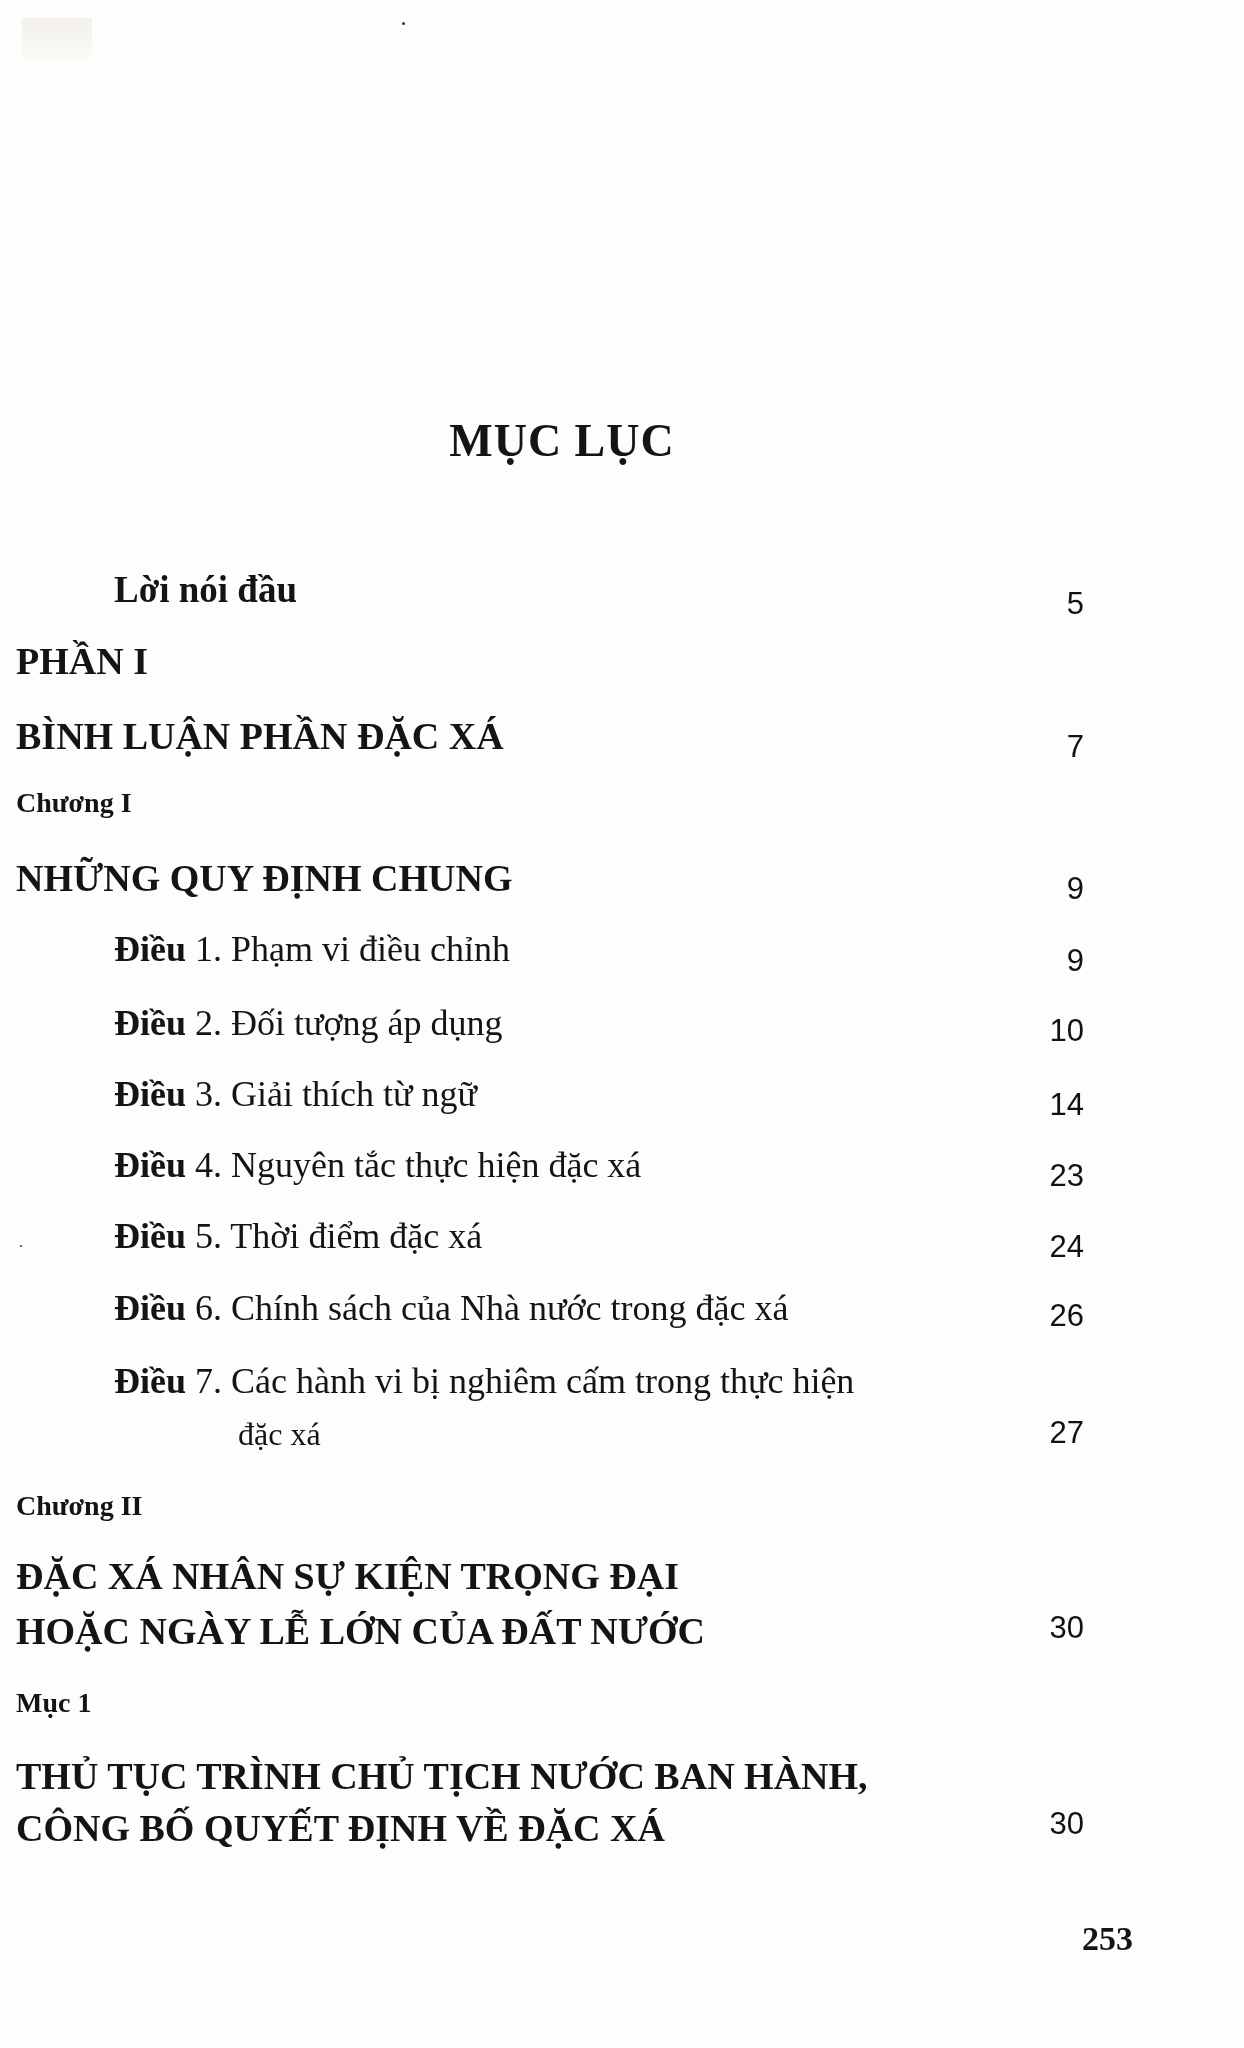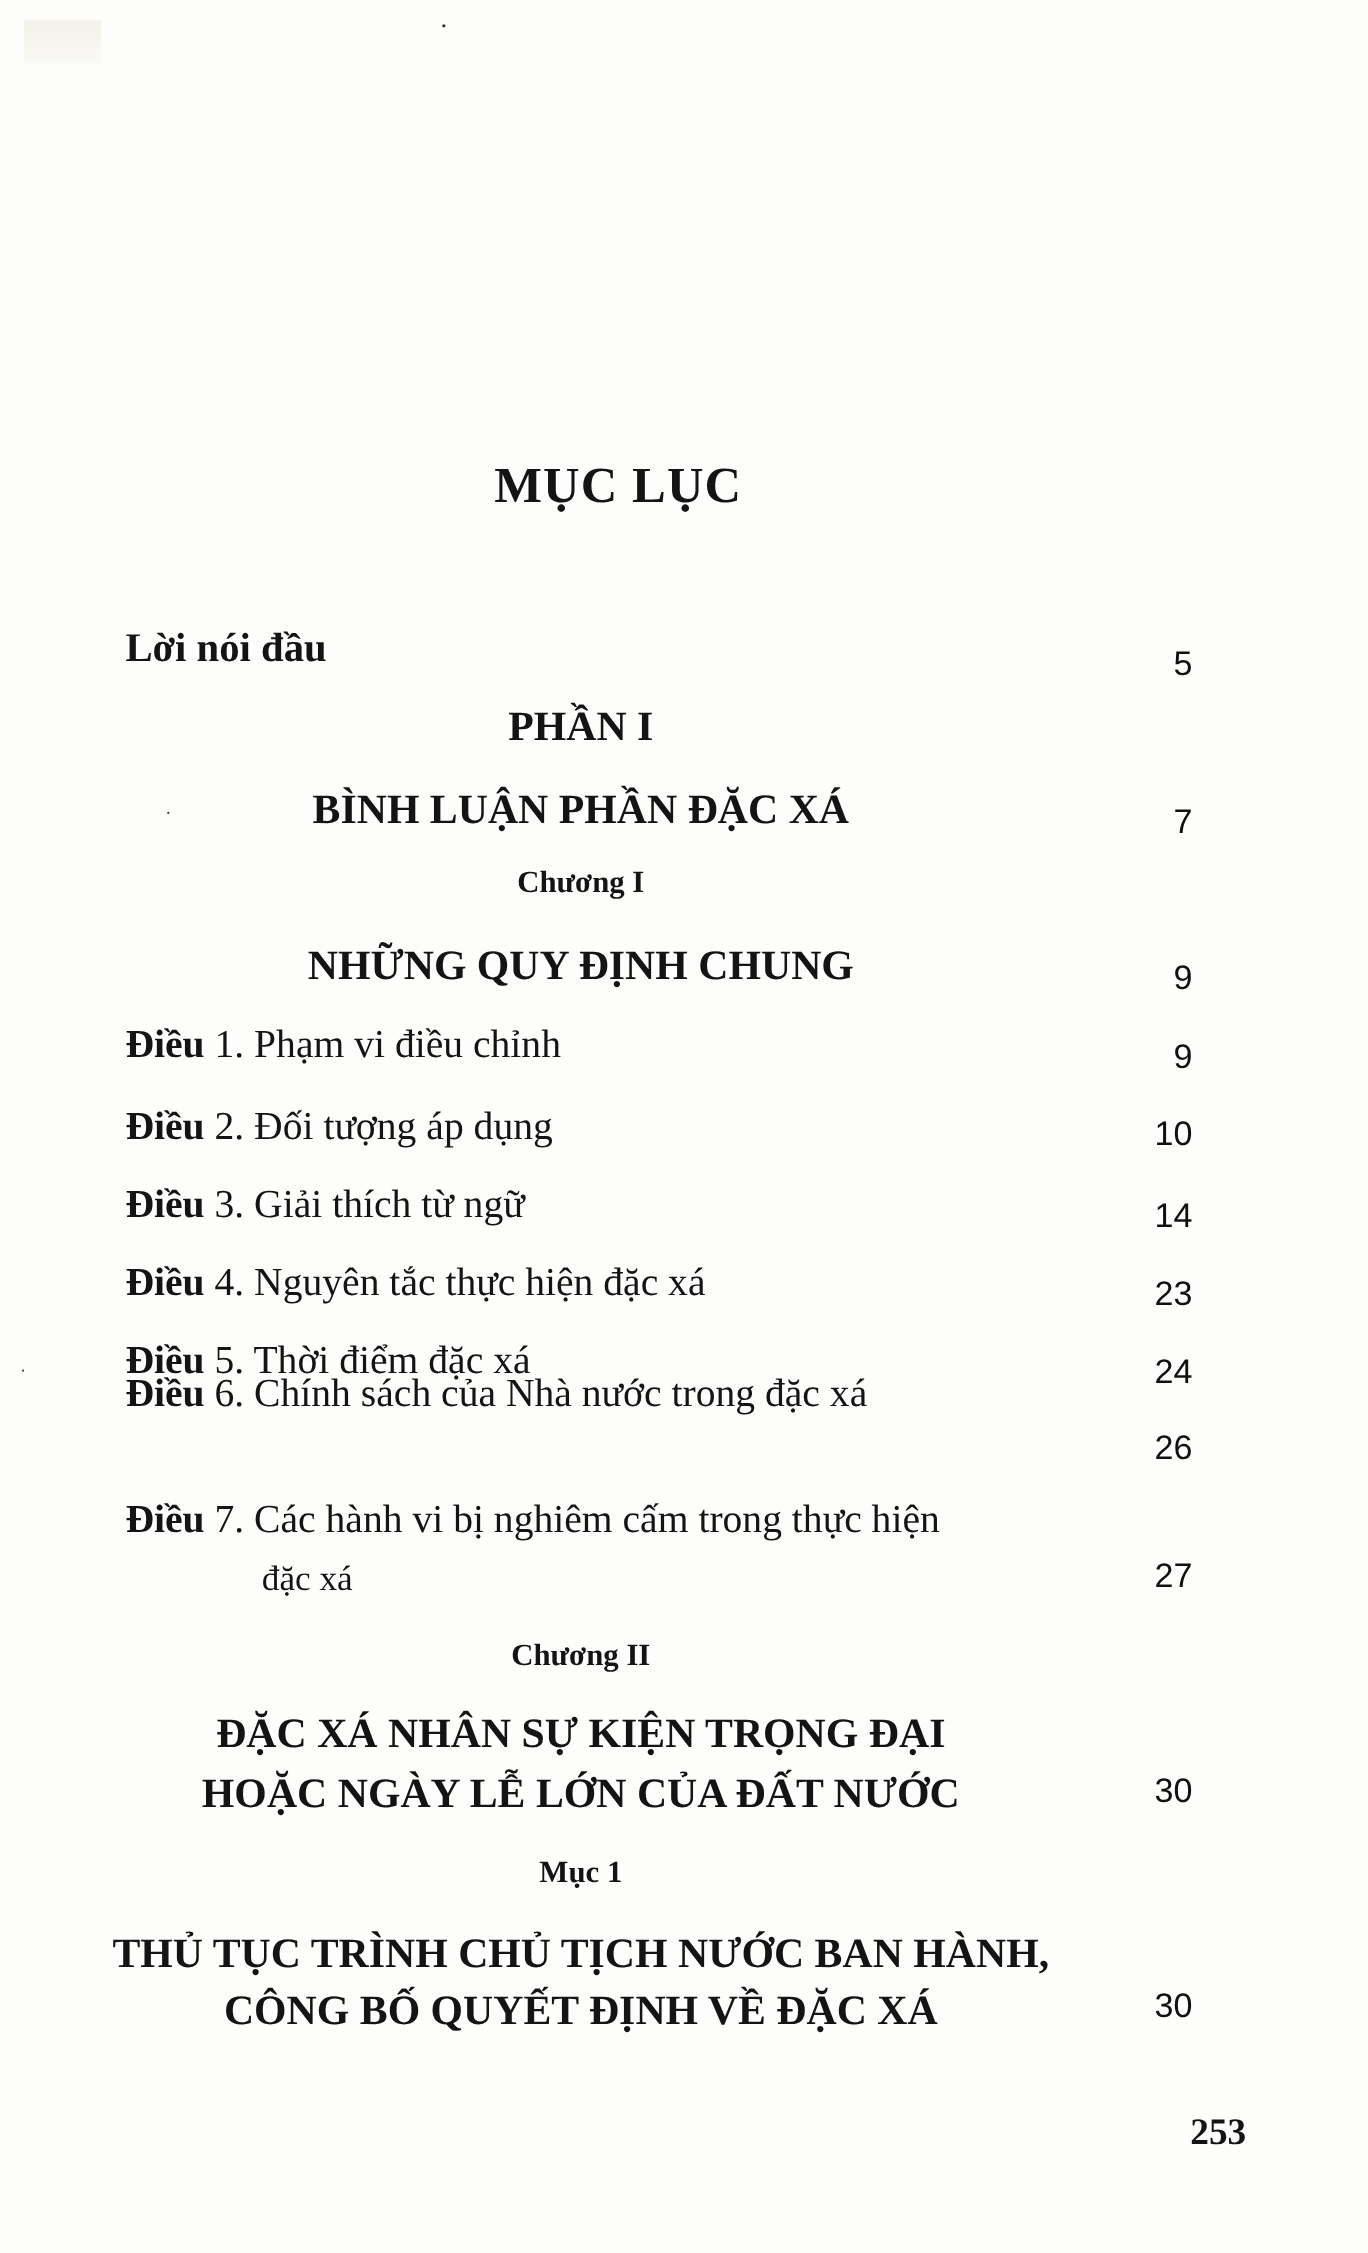--- a/index.html
+++ b/index.html
@@ -2,21 +2,21 @@
 <html><head>
 <meta charset="utf-8">
 <style>
   html, body { margin: 0; padding: 0; }
   body {
     width: 1244px; height: 2048px; background: #fdfdfc; position: relative; overflow: hidden;
     font-family: "Liberation Serif", "DejaVu Serif", serif; color: #141414;
   }
   .ln { position: absolute; white-space: nowrap; line-height: 1; padding-left: 16px; }
   .title { font-size: 46px; font-weight: bold; letter-spacing: 1px; left: 0; width: 1092px; text-align: center; }
-  .center { left: 0; width: 1024px; text-align: center; font-weight: bold; }
+  .center { left: 0; width: 1024px; text-align: left; font-weight: bold; }
   .head { font-size: 38px; }
   .chap { font-size: 28px; }
   .entry { left: 98px; font-size: 36px; }
   .entry b { font-weight: bold; }
   .cont { left: 222px; font-size: 32px; }
   .lead { left: 98px; font-size: 37px; font-weight: bold; }
   .num {
     position: absolute; right: 160px; font-family: "Liberation Sans", "DejaVu Sans", sans-serif;
     font-size: 31px; line-height: 1; color: #111;
   }
@@ -76,21 +76,21 @@
 </div>
 <div class="num" style="top:1160px;">23</div>
 
 <div class="ln entry" style="top:1218px;">
   <b>Điều</b>
   <span>5.</span>
   <span>Thời điểm đặc xá</span>
 </div>
 <div class="num" style="top:1231px;">24</div>
 
-<div class="ln entry" style="top:1248px;">
+<div class="ln entry" style="top:1290px;">
   <b>Điều</b>
   <span>6.</span>
   <span>Chính sách của Nhà nước trong đặc xá</span>
 </div>
 <div class="num" style="top:1300px;">26</div>
 
 <div class="ln entry" style="top:1363px;">
   <b>Điều</b>
   <span>7.</span>
   <span>Các hành vi bị nghiêm cấm trong thực hiện</span>

